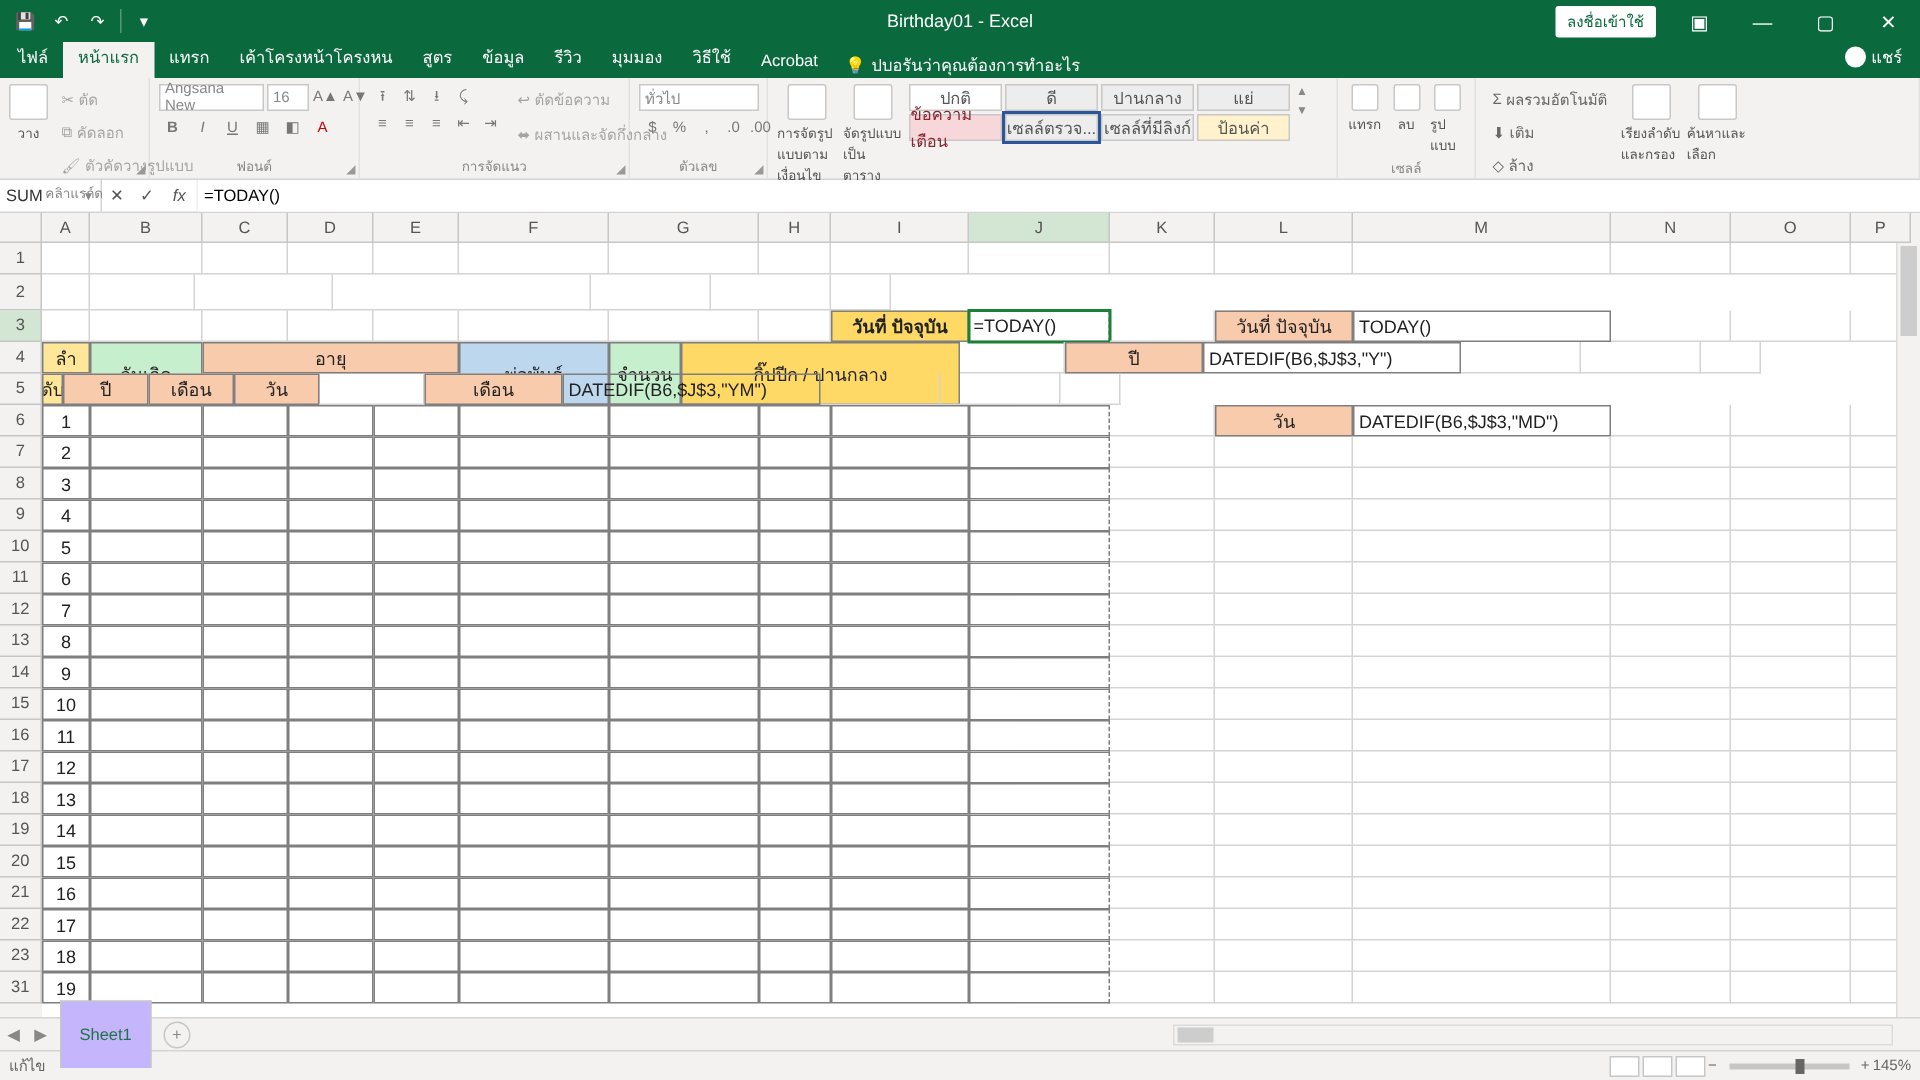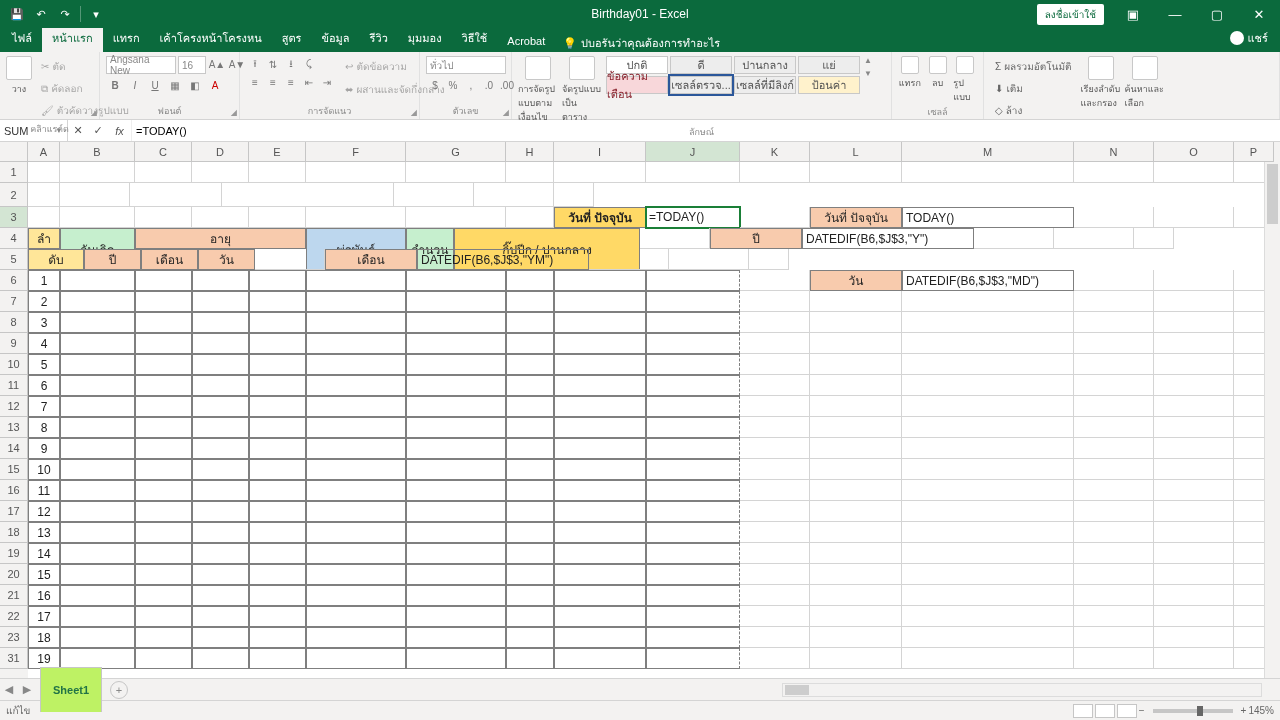--- a/index.html
+++ b/index.html
@@ -80,21 +80,21 @@
 
 
 .dash-r { border-right:1px dashed #7f7f7f !important; }
 
 
 .editcell { outline:2px solid #1a7f37; outline-offset:-1px; background:#fff; font-size:12px; padding:0 3px; display:flex; align-items:center;}
 
 
 .sheettabs { height:22px; border-top:1px solid #d4d4d4; background:#f3f2f1; display:flex; align-items:center; font-size:11px; position:relative;}
 .navbtn { width:18px; display:flex; justify-content:center; color:#888;}
-.sheettab { background:#bef264; border:1px solid #c6c6c6; border-bottom:none; padding:16px 12px; margin-left:4px; color:#217346; font-weight:700;}
+.sheettab { background:#c4b5fd; border:1px solid #c6c6c6; border-bottom:none; padding:16px 12px; margin-left:4px; color:#217346; font-weight:400;}
 .addsheet { width:18px; height:18px; border:1px solid #c6c6c6; border-radius:50%; display:flex; align-items:center; justify-content:center; margin-left:8px; color:#888; font-size:11px;}
 .hscroll { position:absolute; right:18px; width:480px; height:14px; top:4px; background:#f3f2f1; border:1px solid #dcdcdc;}
 .hscroll .thumb { position:absolute; left:2px; top:1px; width:24px; height:10px; background:#cdcdcd;}
 
 
 .status { height:20px; background:#f3f2f1; border-top:1px solid #d4d4d4; display:flex; align-items:center; padding:0 6px; font-size:10px; color:#666;}
 .status .views { margin-left:auto; display:flex; gap:2px; align-items:center;}
 .viewbtn { width:20px; height:14px; border:1px solid #c6c6c6; background:#fff; }
 .zoomslider { width:80px; height:4px; background:#c6c6c6; margin:0 6px; position:relative;}
 .zoomslider .th { position:absolute; left:55%; top:-3px; width:6px; height:10px; background:#666;}
@@ -249,21 +249,20 @@
           <div class="stylecell gr active">เซลล์ตรวจ...</div>
           <div class="stylecell gr">เซลล์ที่มีลิงก์</div>
           <div class="stylecell y">ป้อนค่า</div>
         </div>
       </div>
       <div style="display:flex;flex-direction:column;justify-content:center;color:#888;font-size:8px;gap:4px">
           <span>▲</span>
           <span>▼</span>
         </div>
     </div>
-    <div class="label">ลักษณ์</div>
   </div>
   <div class="group" style="width:92px">
     <div class="body">
       <div class="bigbtn" style="width:26px">
           <div class="ico" style="width:18px;height:18px"></div>
           <span>แทรก</span>
         </div>
       <div class="bigbtn" style="width:26px">
           <div class="ico" style="width:18px;height:18px"></div>
           <span>ลบ</span>
@@ -405,21 +404,21 @@
         <div class="cell bd bg-grn txt c" style="width: 48px; height: 42px;">จำนวน</div>
         <div class="cell bd bg-gld txt c" style="width: 186px; height: 42px;">กิ๊ปปีก / ปานกลาง</div>
         <div class="cell" style="width: 70px;"></div>
         <div class="cell bd bg-orn c txt" style="width: 92px;">ปี</div>
         <div class="cell bd txt" style="width: 172px;">DATEDIF(B6,$J$3,"Y")</div>
         <div class="cell" style="width: 80px;"></div>
         <div class="cell" style="width: 80px;"></div>
         <div class="cell" style="width: 40px;"></div>
       </div>
       <div class="row">
-        <div class="cell bd bg-yel c txt" style="width: 56px;">ดับ</div>
+        <div class="cell bd bg-yel c txt" style="width: 14px;">ดับ</div>
         <div class="cell bd bg-orn c txt" style="width: 57px;">ปี</div>
         <div class="cell bd bg-orn c txt" style="width: 57px;">เดือน</div>
         <div class="cell bd bg-orn c txt" style="width: 57px;">วัน</div>
         <div class="cell" style="width: 70px;"></div>
         <div class="cell bd bg-orn c txt" style="width: 92px;">เดือน</div>
         <div class="cell bd txt" style="width: 172px;">DATEDIF(B6,$J$3,"YM")</div>
         <div class="cell" style="width: 80px;"></div>
         <div class="cell" style="width: 80px;"></div>
         <div class="cell" style="width: 40px;"></div>
       </div>

